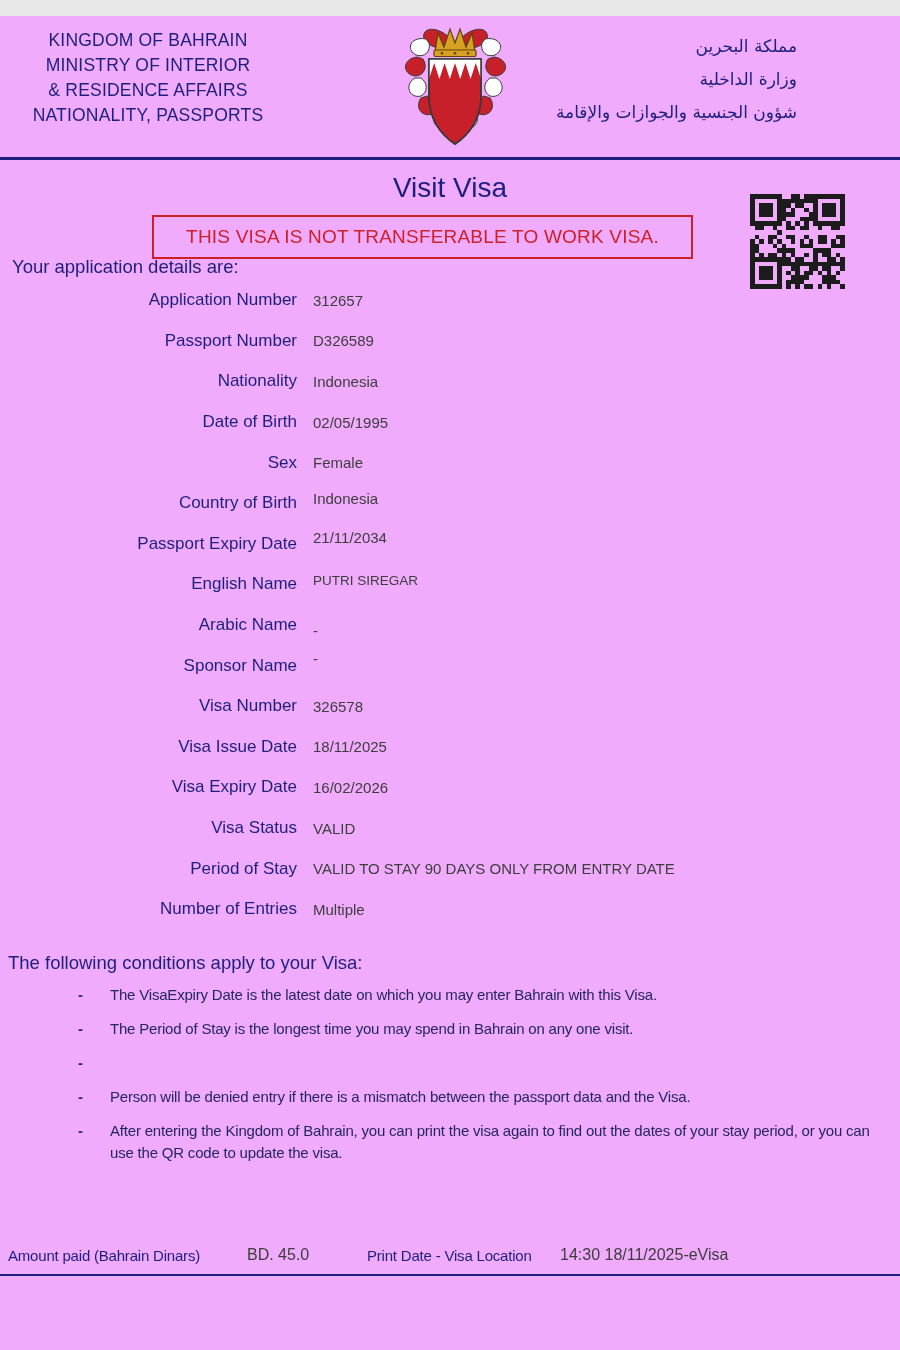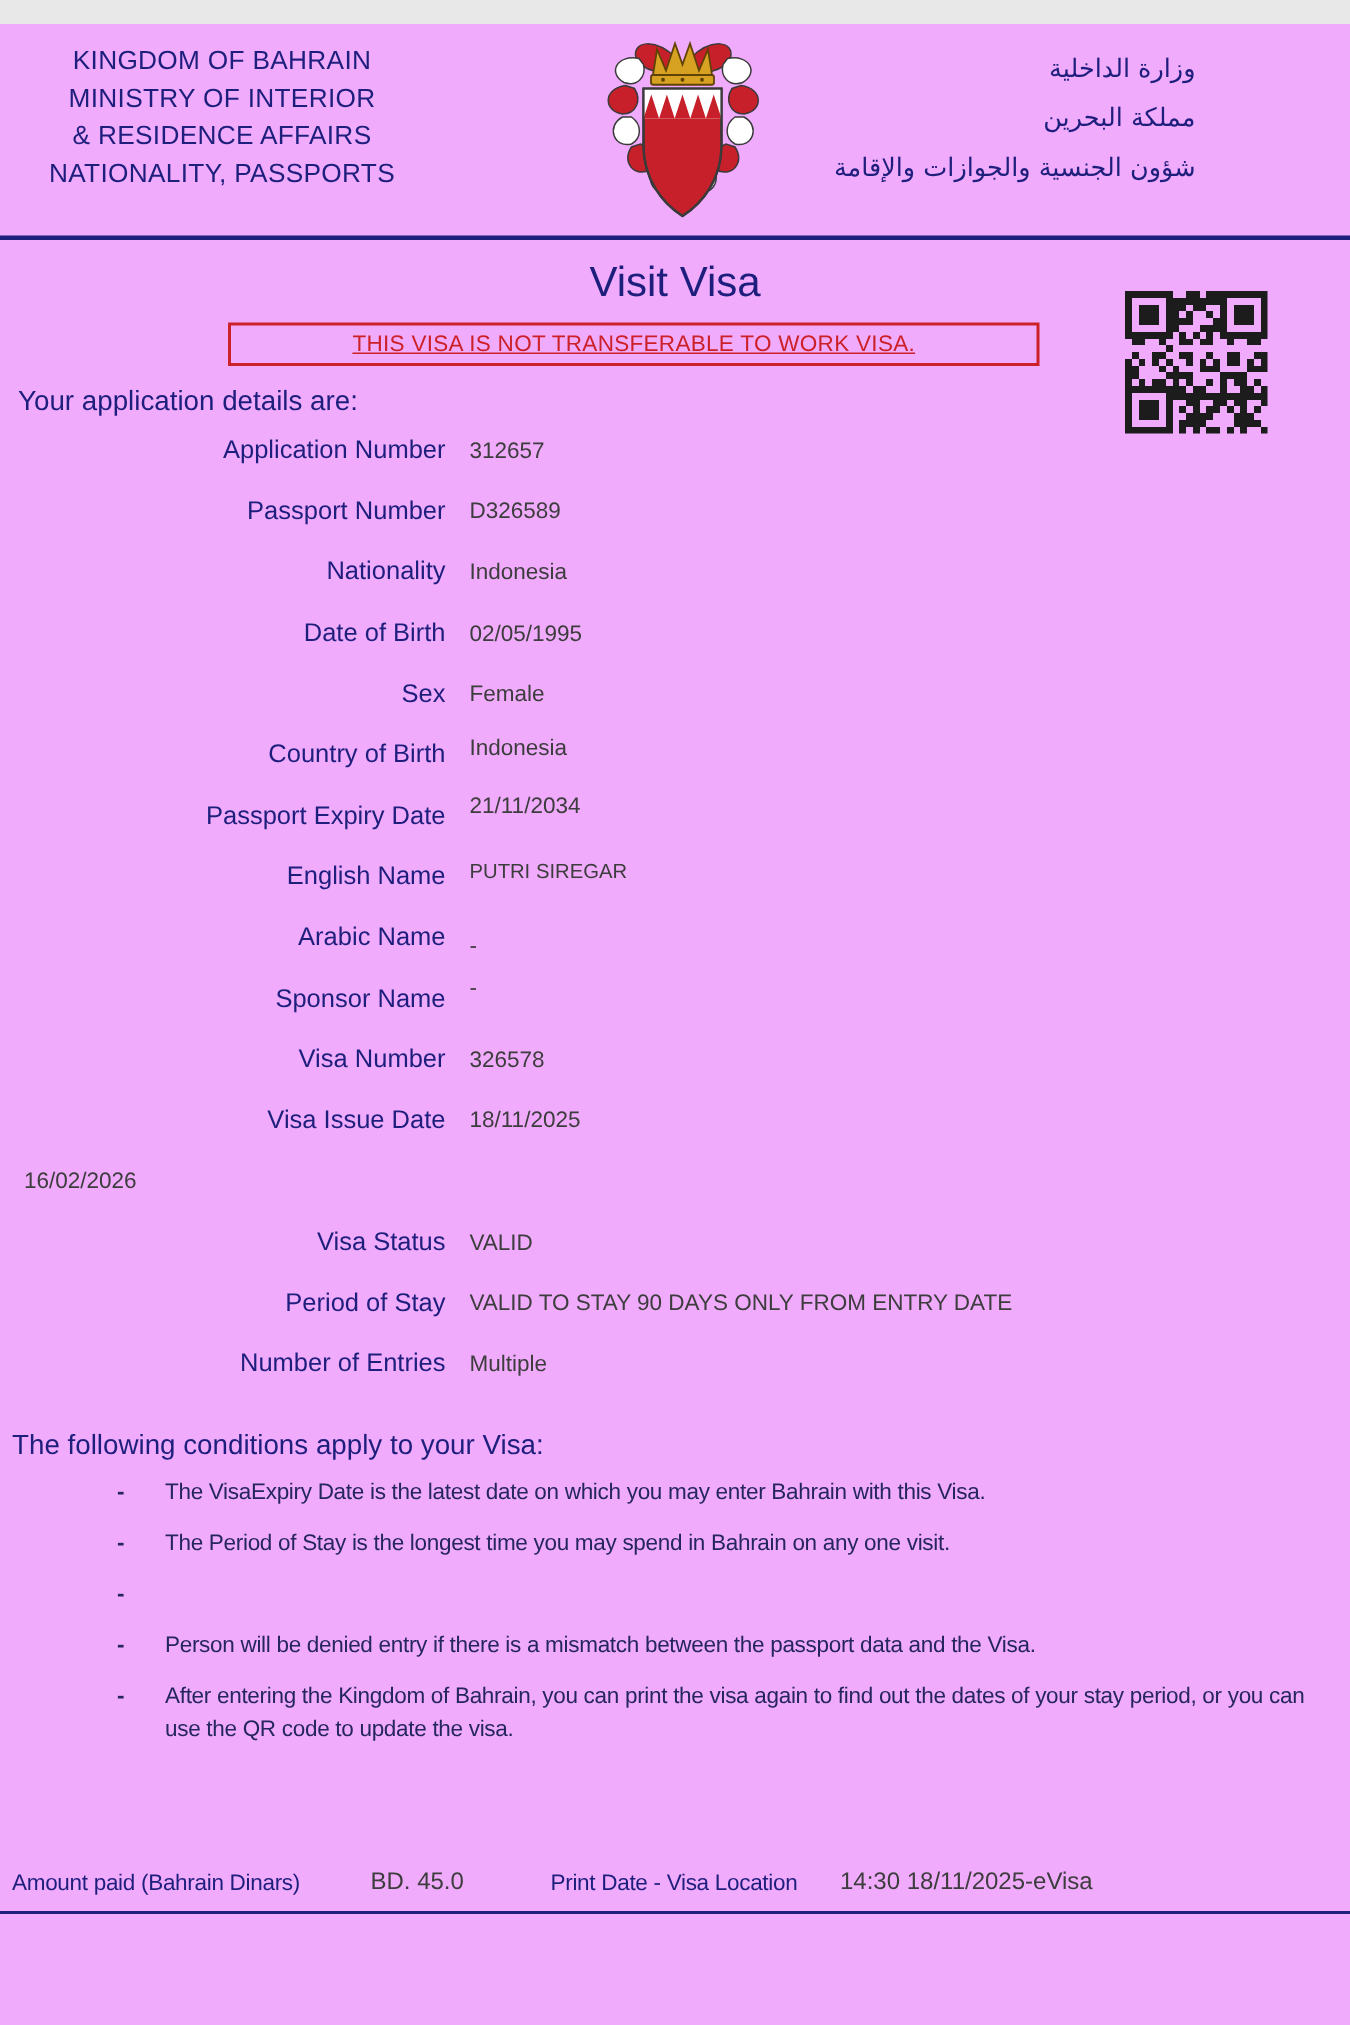--- a/index.html
+++ b/index.html
@@ -26,24 +26,24 @@
   }
   .rule { position:absolute; left:0; width:900px; background:var(--navy,#1e1e7d); }
   .rule-top { top:141px; height:3px; }
   .rule-bottom { top:1258px; height:2px; }
   
   .title {
     position:absolute; left:0; top:156px; width:900px; text-align:center;
     font-size:28px; font-weight:400; color:var(--navy,#1e1e7d);
   }
   .notice {
-    position:absolute; left:152px; top:199px; width:541px; height:29px;
+    position:absolute; left:152px; top:199px; width:541px; height:44px;
     border:2px solid var(--red,#cc2128);
     display:flex; align-items:center; justify-content:center;
-    font-size:15px; color:var(--red,#cc2128); letter-spacing:.2px;text-decoration:underline;
+    font-size:19px; color:var(--red,#cc2128); letter-spacing:.2px;
   }
   .qr { position:absolute; left:750px; top:178px; width:95px; height:95px; }
   
   .details-heading {
     position:absolute; left:12px; top:240px;
     font-size:18.5px; font-weight:400; color:var(--navy,#1e1e7d);
   }
   .details { position:absolute; left:0; top:264px; width:900px; }
   .drow { height:40.6px; display:flex; align-items:center; }
   .dlabel { width:297px; flex:none; text-align:right; font-size:17px; color:var(--navy,#1e1e7d);padding-left:20px; }
@@ -105,22 +105,22 @@
       <circle cx="75" cy="32.2" r="1.3" fill="#5f4206"></circle>
 
       <path d="M36,38 L88,38 L88,76 C88,98 76,114 62,123 C48,114 36,98 36,76 Z" fill="#c8202a" stroke="#3a3a3a" stroke-width="1.5"></path>
       <path d="M36,38 L88,38 L88,58 L36,58 Z" fill="#ffffff"></path>
       <path d="M36,58 L41.2,42 L46.4,58 L51.6,42 L56.8,58 L62,42 L67.2,58 L72.4,42 L77.6,58 L82.8,42 L88,58 Z" fill="#c8202a"></path>
       <path d="M36,38 L88,38 L88,76 C88,98 76,114 62,123 C48,114 36,98 36,76 Z" fill="none" stroke="#3a3a3a" stroke-width="1.5"></path>
     </svg>
   </div>
 
   <div class="hdr-ar">
+    <div>مملكة البحرين</div>
     <div>وزارة الداخلية</div>
-    <div>مملكة البحرين</div>
     <div>شؤون الجنسية والجوازات والإقامة</div>
   </div>
 
   <div class="rule rule-top"></div>
 
   <div class="title">Visit Visa</div>
 
   <div class="notice">
     <span>THIS VISA IS NOT TRANSFERABLE TO WORK VISA.</span>
   </div>
@@ -422,20 +422,21 @@
     </div>
     <div class="drow">
       <span class="dlabel">Visa Number</span>
       <span class="dvalue">326578</span>
     </div>
     <div class="drow">
       <span class="dlabel">Visa Issue Date</span>
       <span class="dvalue">18/11/2025</span>
     </div>
     <div class="drow">
+      <span class="dlabel">Visa Expiry Date</span>
       <span class="dvalue">16/02/2026</span>
     </div>
     <div class="drow">
       <span class="dlabel">Visa Status</span>
       <span class="dvalue">VALID</span>
     </div>
     <div class="drow">
       <span class="dlabel">Period of Stay</span>
       <span class="dvalue">VALID TO STAY 90 DAYS ONLY FROM ENTRY DATE</span>
     </div>

